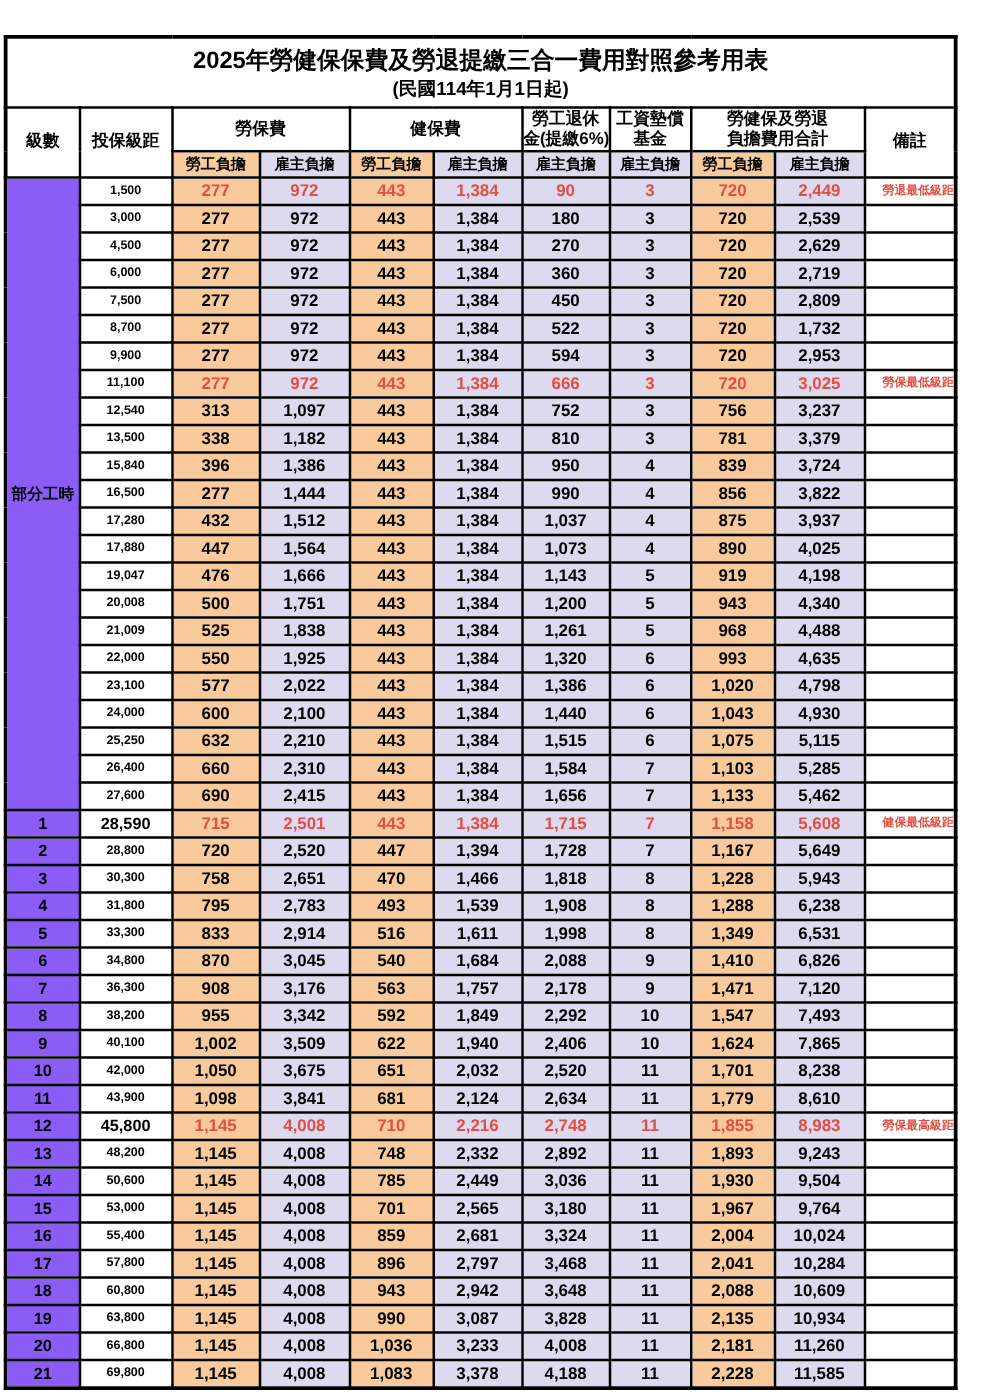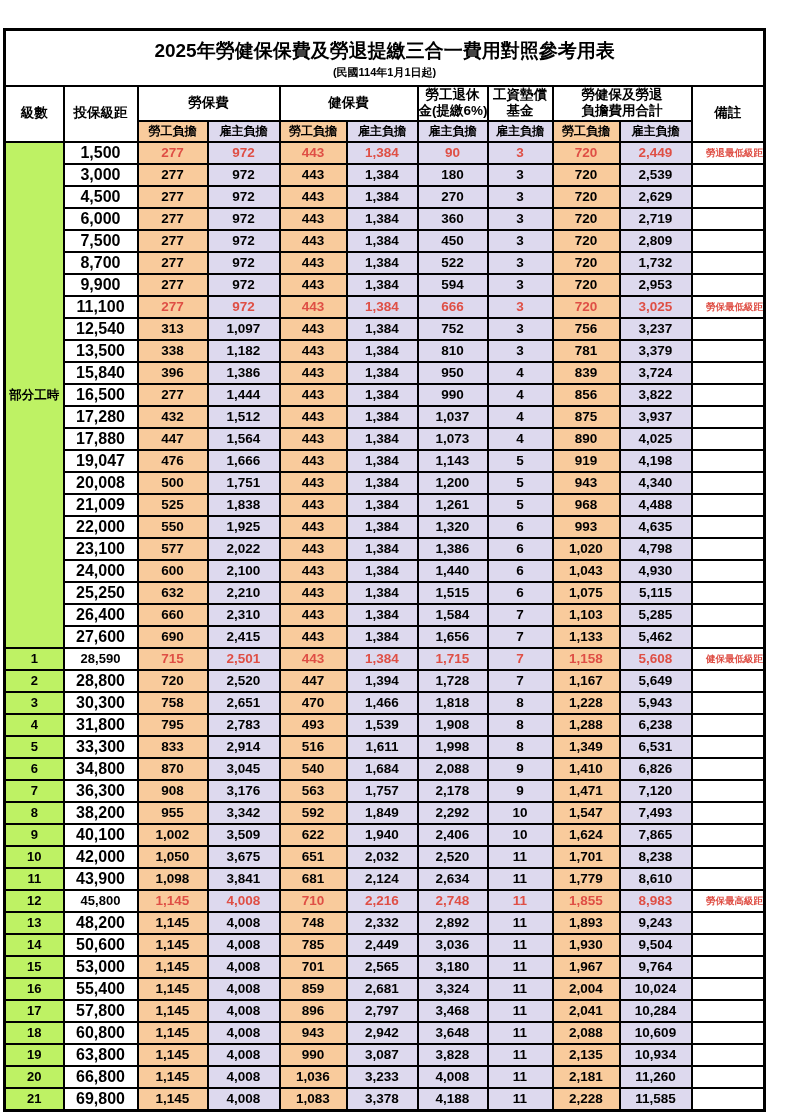--- a/index.html
+++ b/index.html
@@ -19,29 +19,29 @@
     border-collapse:collapse; table-layout:fixed; width:760px;
     border:3px solid var(--border);
   }
   th,td{
     border:2px solid var(--border);
     padding:0; text-align:center; vertical-align:middle;
     font-weight:bold; white-space:nowrap; overflow:hidden;
   }
   .title-cell{height:56px; background:#fff;}
   .title{font-size:19px; line-height:1.5;}
-  .subtitle{font-size:11px; line-height:1.1;}
+  .subtitle{font-size:15px; line-height:1.1;}
   .group-row th{height:34px; font-size:13.5px; line-height:1.25; background:#fff;}
   .sub-row th{height:21px; font-size:12px;}
   tbody td{height:22px; font-size:13.5px; line-height:20px;}
   .emp{background:var(--emp-bg);}
   .er{background:var(--er-bg);}
-  .cell-level{font-size:13px; background:#bef264;}
+  .cell-level{font-size:13px; background:#8b5cf6;}
   .part-time-cell{font-size:12.5px;}
-  .cell-bracket{font-size:16px; background:#fff;}
+  .cell-bracket{font-size:10px; background:#fff;}
   .cell-bracket.big{font-size:13px;}
   .cell-remark{font-size:9.5px; background:#fff;text-align:right;}
   .red-row td.emp, .red-row td.er, .red-row td.cell-remark{color:var(--red);}
 </style>
 </head>
 <body>
 
 <div class="page">
   <table>
     <colgroup>

